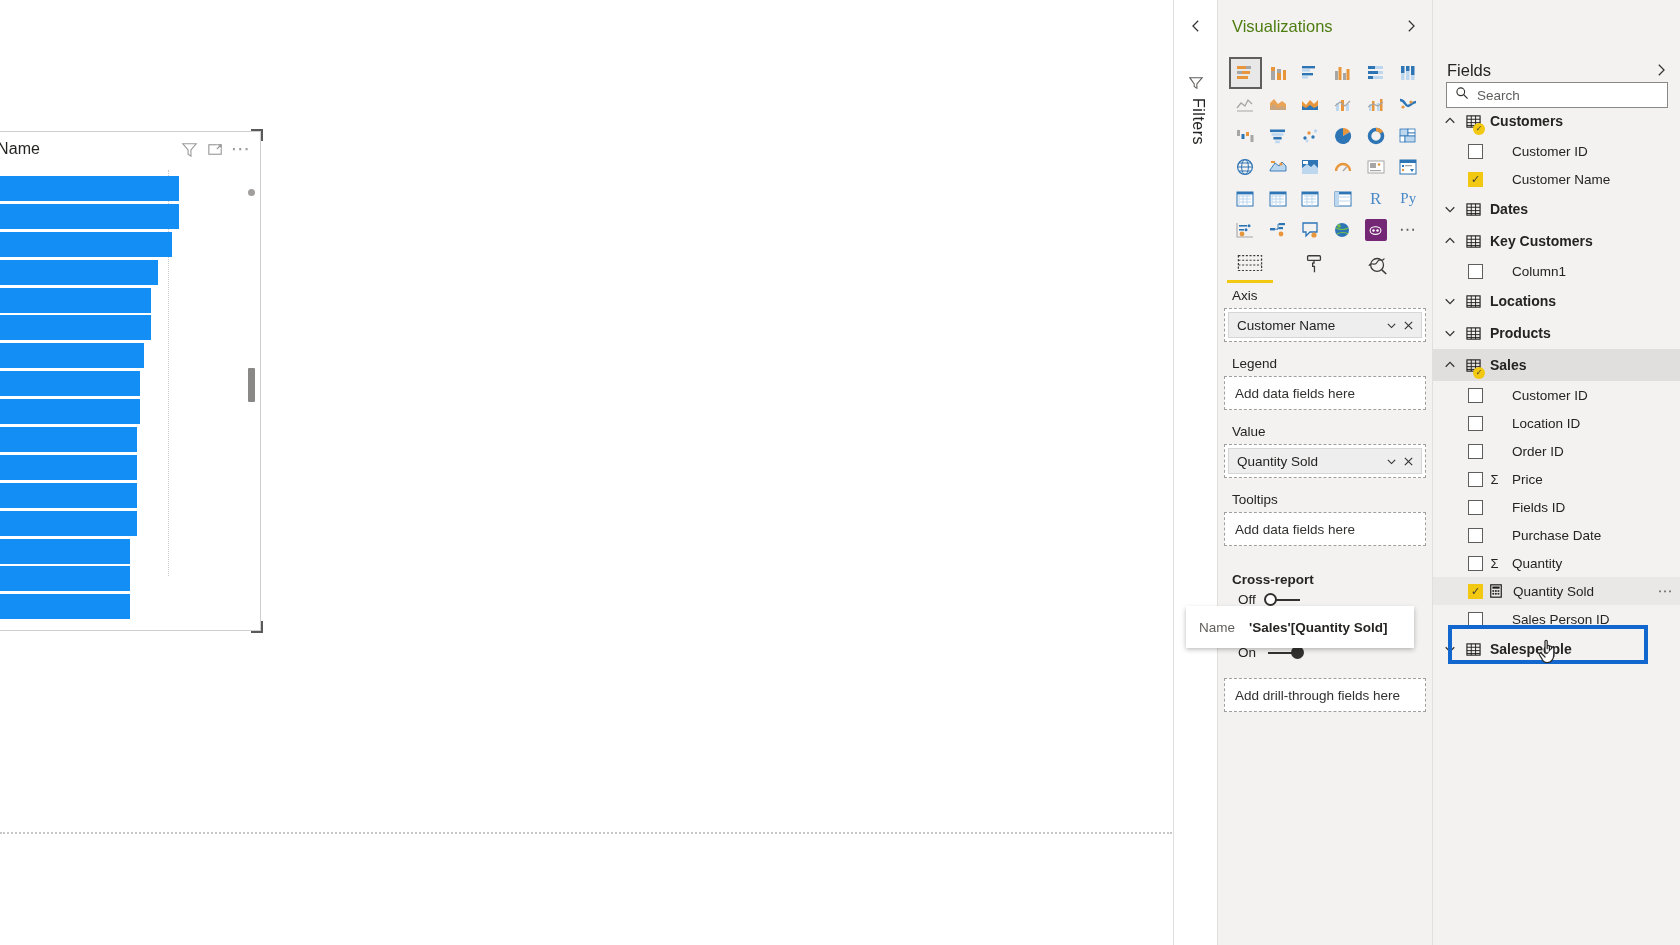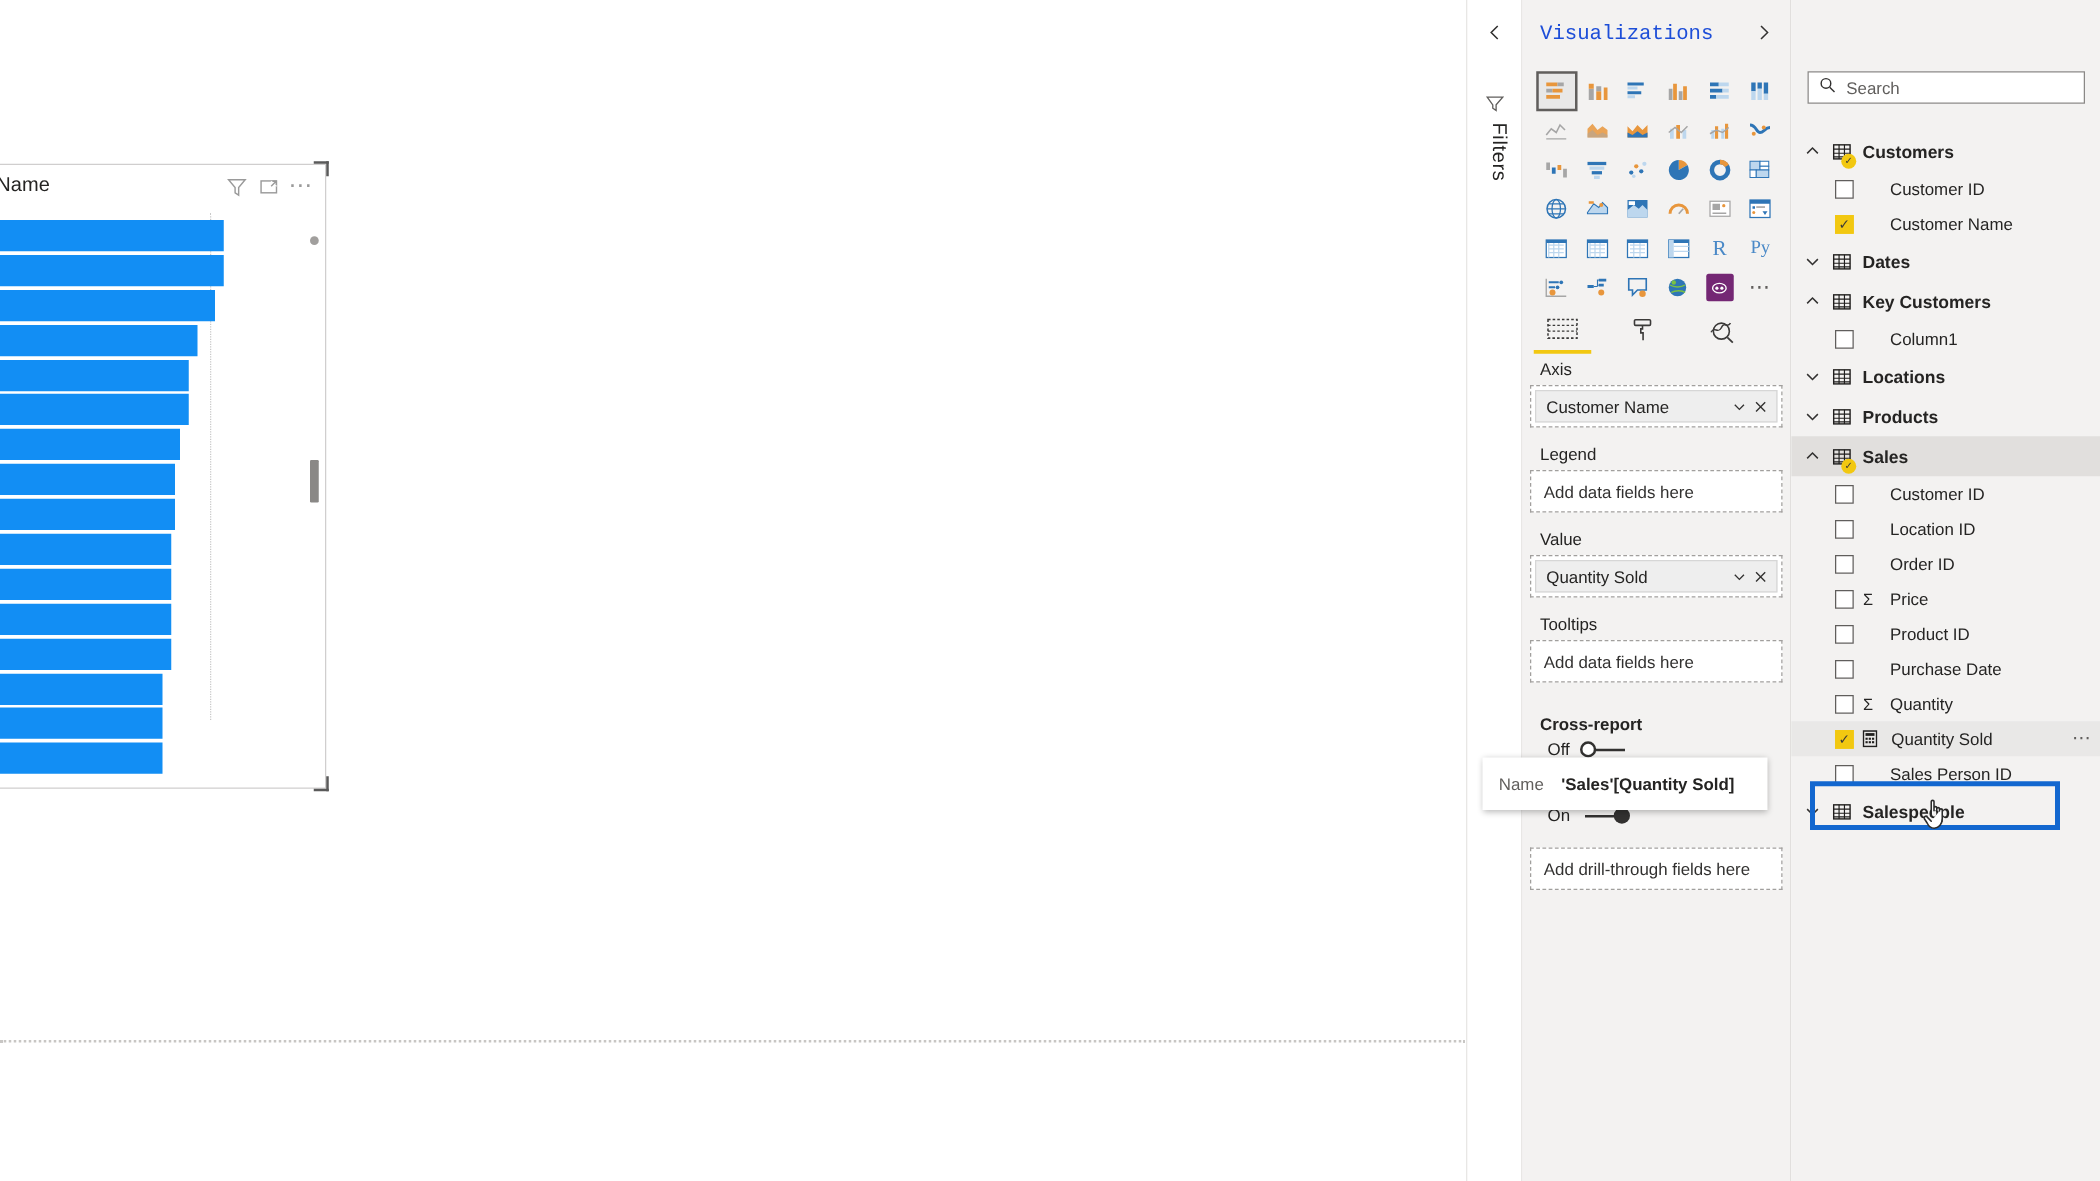--- a/index.html
+++ b/index.html
@@ -168,22 +168,21 @@
   #viz-header {
     position: absolute;
     left: 0; top: 0;
     width: 100%; height: 52px;
     display: flex; align-items: center;
     padding: 0 10px 0 14px;
   }
   #viz-title {
     flex: 1;
     font-size: 16.5px;
-    color: #1d4ed8;
-    font-family: Liberation Mono, monospace;
+    color: #4d7c0f;
   }
   #viz-expand {
     width: 22px; height: 22px;
     display: flex; align-items: center; justify-content: center;
     color: #323130;
     cursor: pointer;
   }
 
   #viz-grid {
     position: absolute;
@@ -343,21 +342,21 @@
     color: #252423;
   }
   #fields-expand {
     width: 22px; height: 22px;
     display: flex; align-items: center; justify-content: center;
     color: #323130;
     cursor: pointer;
   }
   #fields-search {
     position: absolute;
-    left: 13px; top: 57px;
+    left: 13px; top: 82px;
     width: 222px; height: 26px;
     background: #ffffff;
     border: 1px solid #8a8886;
     display: flex;
     align-items: center;
     padding-left: 8px;
   }
   #search-placeholder {
     margin-left: 8px;
     font-size: 13.5px;
@@ -1090,21 +1089,21 @@
           <span class="fld-check"></span>
           <span class="fld-name" style="margin-left: 29px;">Order ID</span>
         </div>
         <div class="fld-item">
           <span class="fld-check"></span>
           <span class="fld-sigma">Σ</span>
           <span class="fld-name">Price</span>
         </div>
         <div class="fld-item">
           <span class="fld-check"></span>
-          <span class="fld-name" style="margin-left: 29px;">Product ID</span>
+          <span class="fld-name" style="margin-left: 29px;">Fields ID</span>
         </div>
         <div class="fld-item">
           <span class="fld-check"></span>
           <span class="fld-name" style="margin-left: 29px;">Purchase Date</span>
         </div>
         <div class="fld-item">
           <span class="fld-check"></span>
           <span class="fld-sigma">Σ</span>
           <span class="fld-name">Quantity</span>
         </div>

